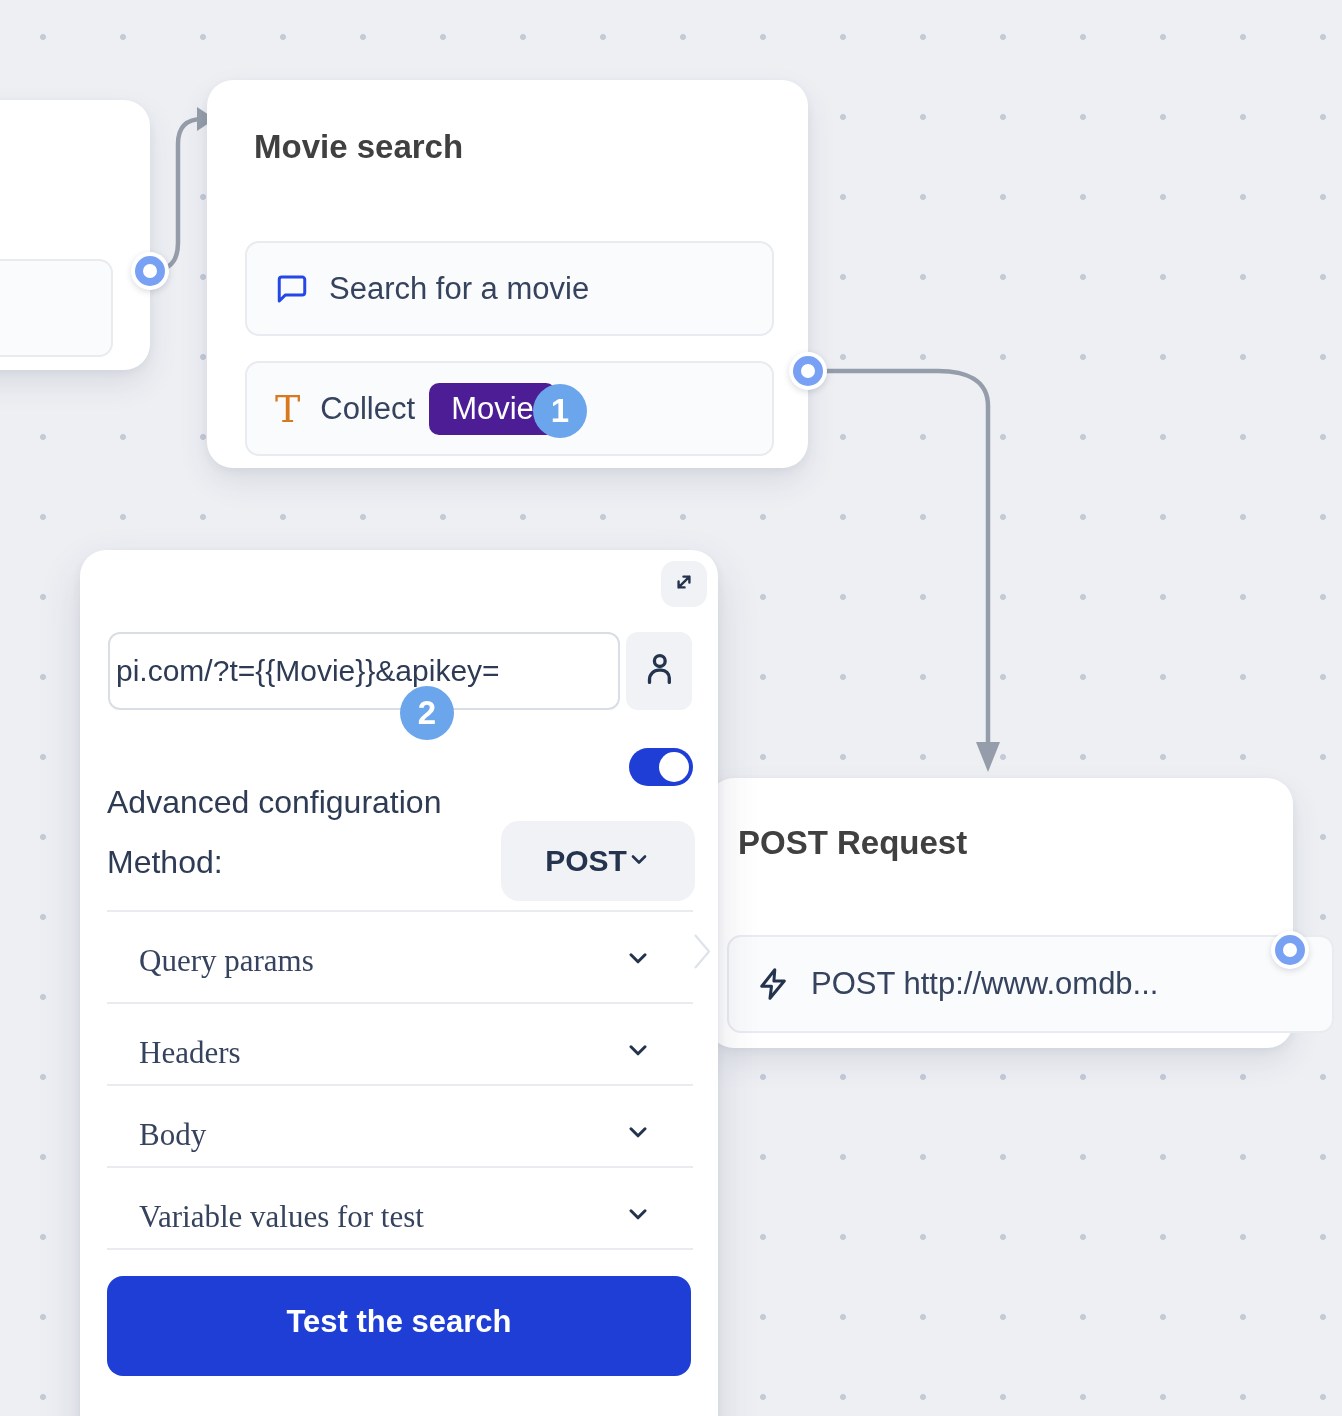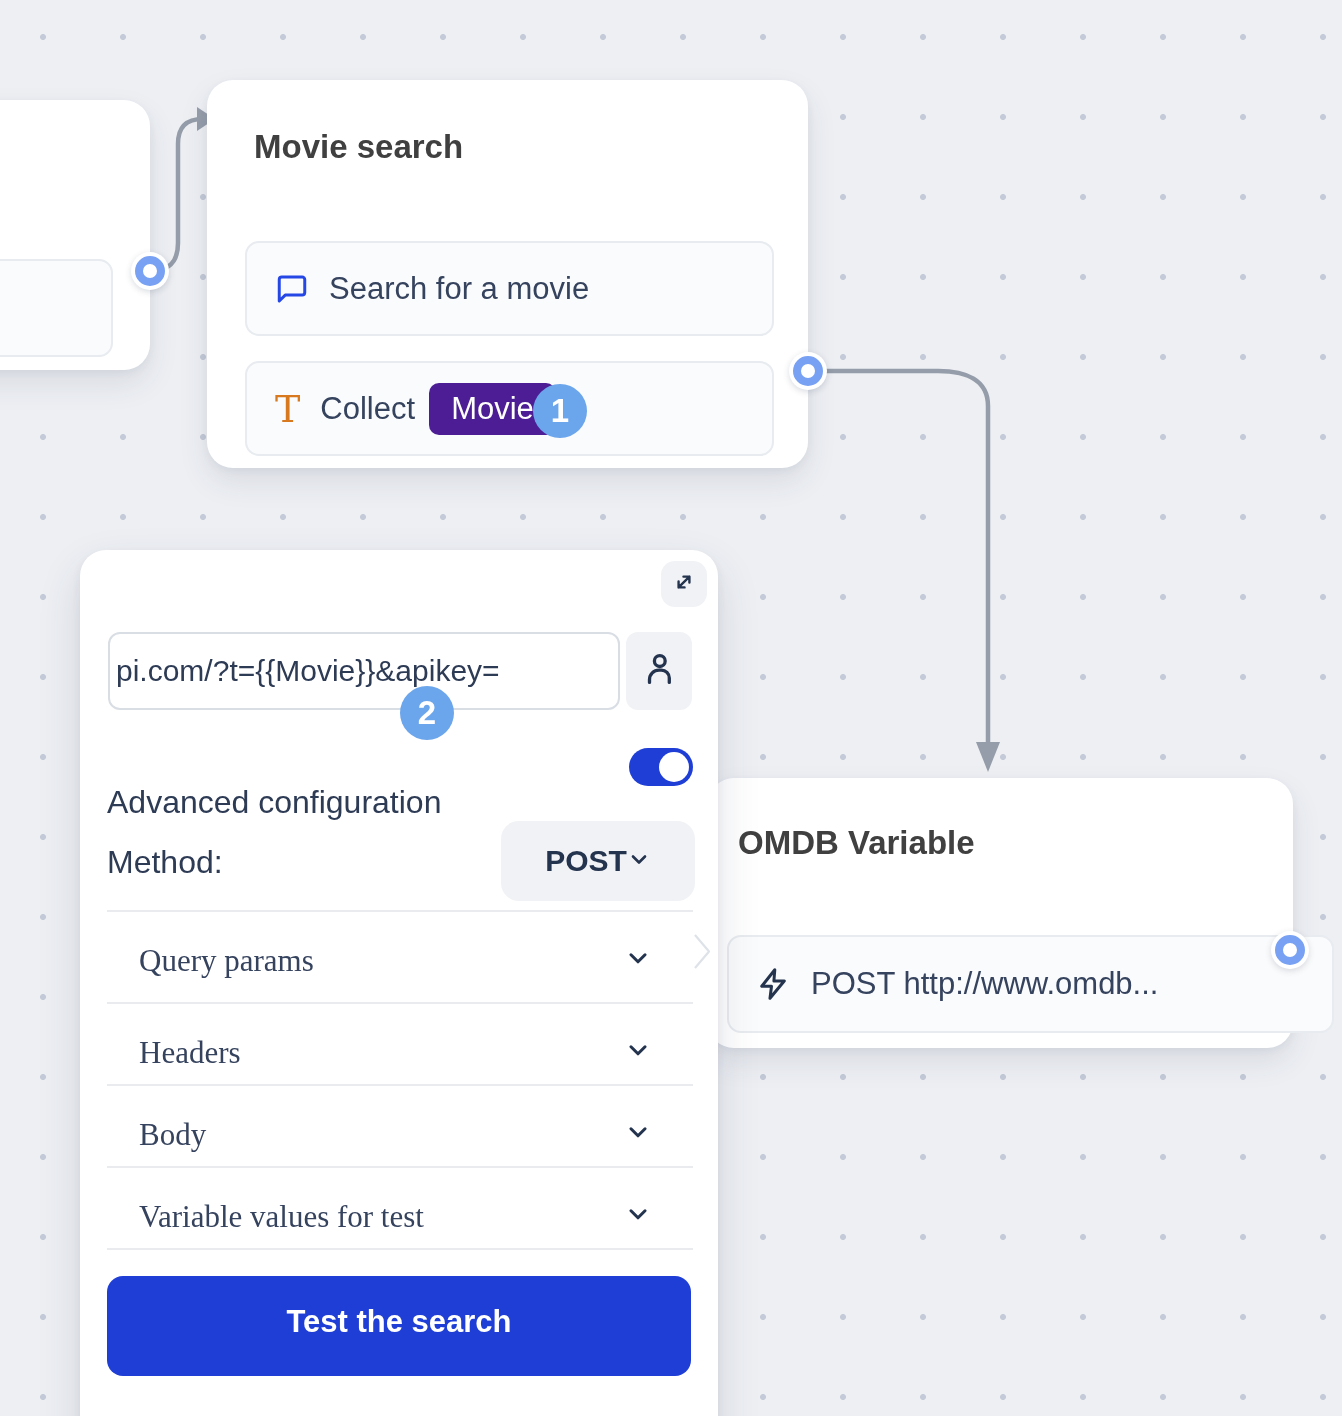--- a/index.html
+++ b/index.html
@@ -169,21 +169,21 @@
         </svg>
       </span>
     </div>
     <div class="divider" style="top:698px;"></div>
 
     <button class="test-btn">Test the search</button>
   </div>
   <div class="step-badge" style="left:400px;top:686px;">2</div>
 
   <div class="card" style="left:708px;top:778px;width:585px;height:270px;">
-    <div class="node-title" style="left:30px;top:46px;">OMDB Variable</div>
+    <div class="node-title" style="left:30px;top:46px;">POST Request</div>
     <div class="node-item" style="left:19px;top:123px;width:607px;height:98px;">
       <span class="ni-icon" style="margin-left:26px;">
         <svg width="36" height="36" viewBox="0 0 24 24" fill="none">
           <path d="M13.2 2.5 L4.5 13.5 H11 L10 21.5 L19.5 10 H12.6 Z" stroke="#24334e" stroke-width="2" stroke-linejoin="round"></path>
         </svg>
       </span>
       <span>POST http://www.omdb...</span>
     </div>
   </div>
   <div class="notch">

